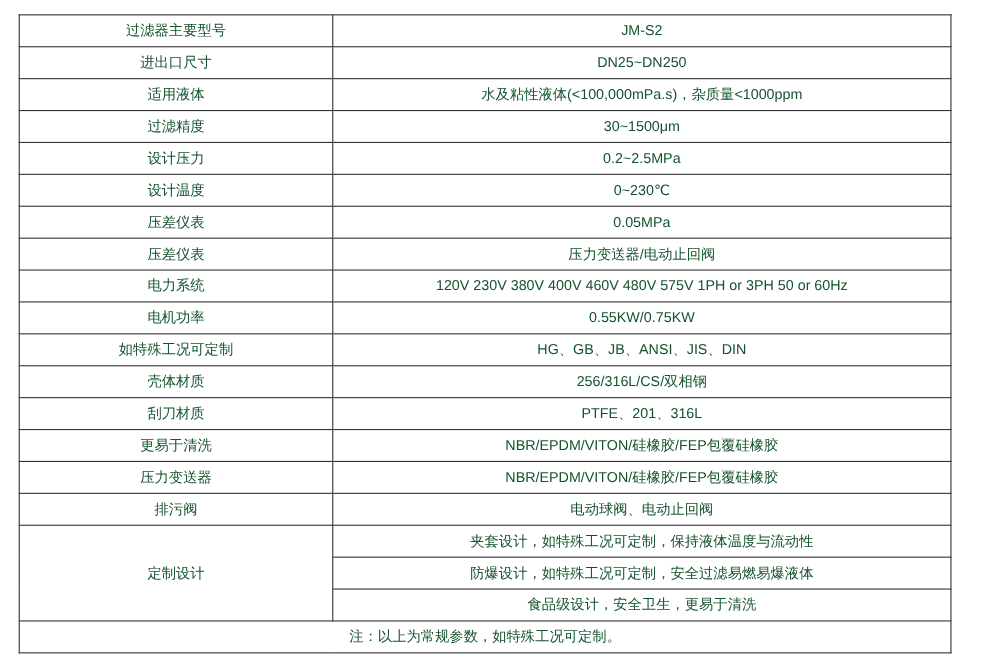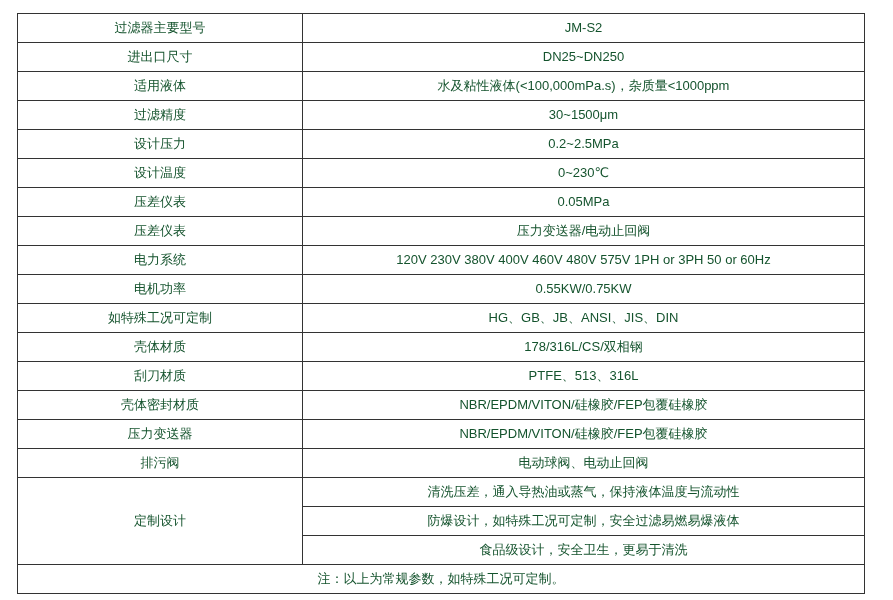--- a/index.html
+++ b/index.html
@@ -85,41 +85,41 @@
     <tr>
       <td>电机功率</td>
       <td>0.55KW/0.75KW</td>
     </tr>
     <tr>
       <td>如特殊工况可定制</td>
       <td>HG、GB、JB、ANSI、JIS、DIN</td>
     </tr>
     <tr>
       <td>壳体材质</td>
-      <td>178/316L/CS/双相钢</td>
+      <td>256/316L/CS/双相钢</td>
     </tr>
     <tr>
       <td>刮刀材质</td>
-      <td>PTFE、513、316L</td>
+      <td>PTFE、201、316L</td>
     </tr>
     <tr>
-      <td>壳体密封材质</td>
+      <td>更易于清洗</td>
       <td>NBR/EPDM/VITON/硅橡胶/FEP包覆硅橡胶</td>
     </tr>
     <tr>
       <td>压力变送器</td>
       <td>NBR/EPDM/VITON/硅橡胶/FEP包覆硅橡胶</td>
     </tr>
     <tr>
       <td>排污阀</td>
       <td>电动球阀、电动止回阀</td>
     </tr>
     <tr>
       <td rowspan="3">定制设计</td>
-      <td>清洗压差，通入导热油或蒸气，保持液体温度与流动性</td>
+      <td>夹套设计，如特殊工况可定制，保持液体温度与流动性</td>
     </tr>
     <tr>
       <td>防爆设计，如特殊工况可定制，安全过滤易燃易爆液体</td>
     </tr>
     <tr>
       <td>食品级设计，安全卫生，更易于清洗</td>
     </tr>
     <tr>
       <td colspan="2" class="note-cell">注：以上为常规参数，如特殊工况可定制。</td>
     </tr>

